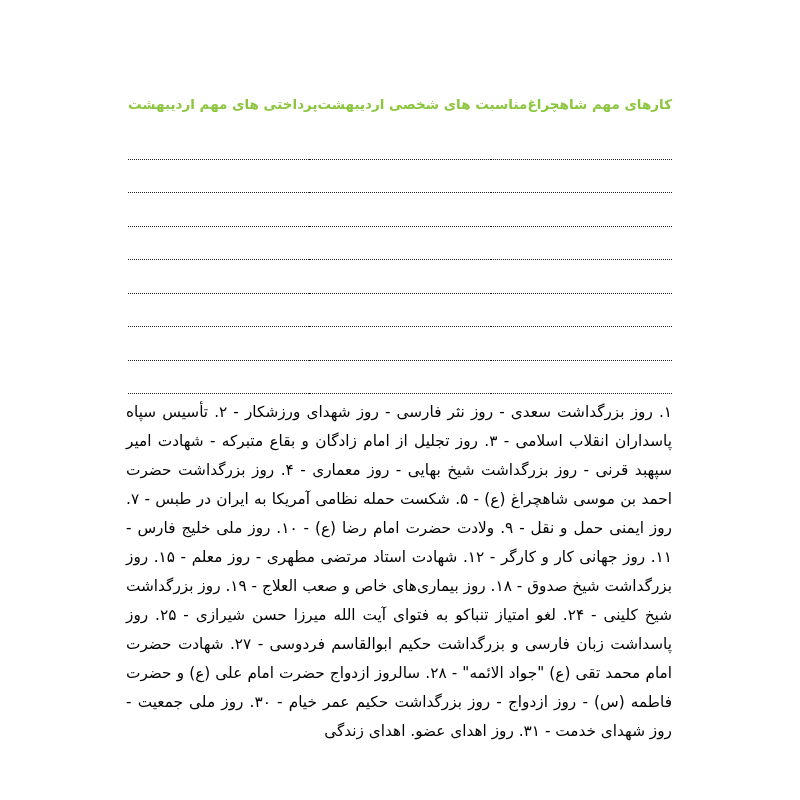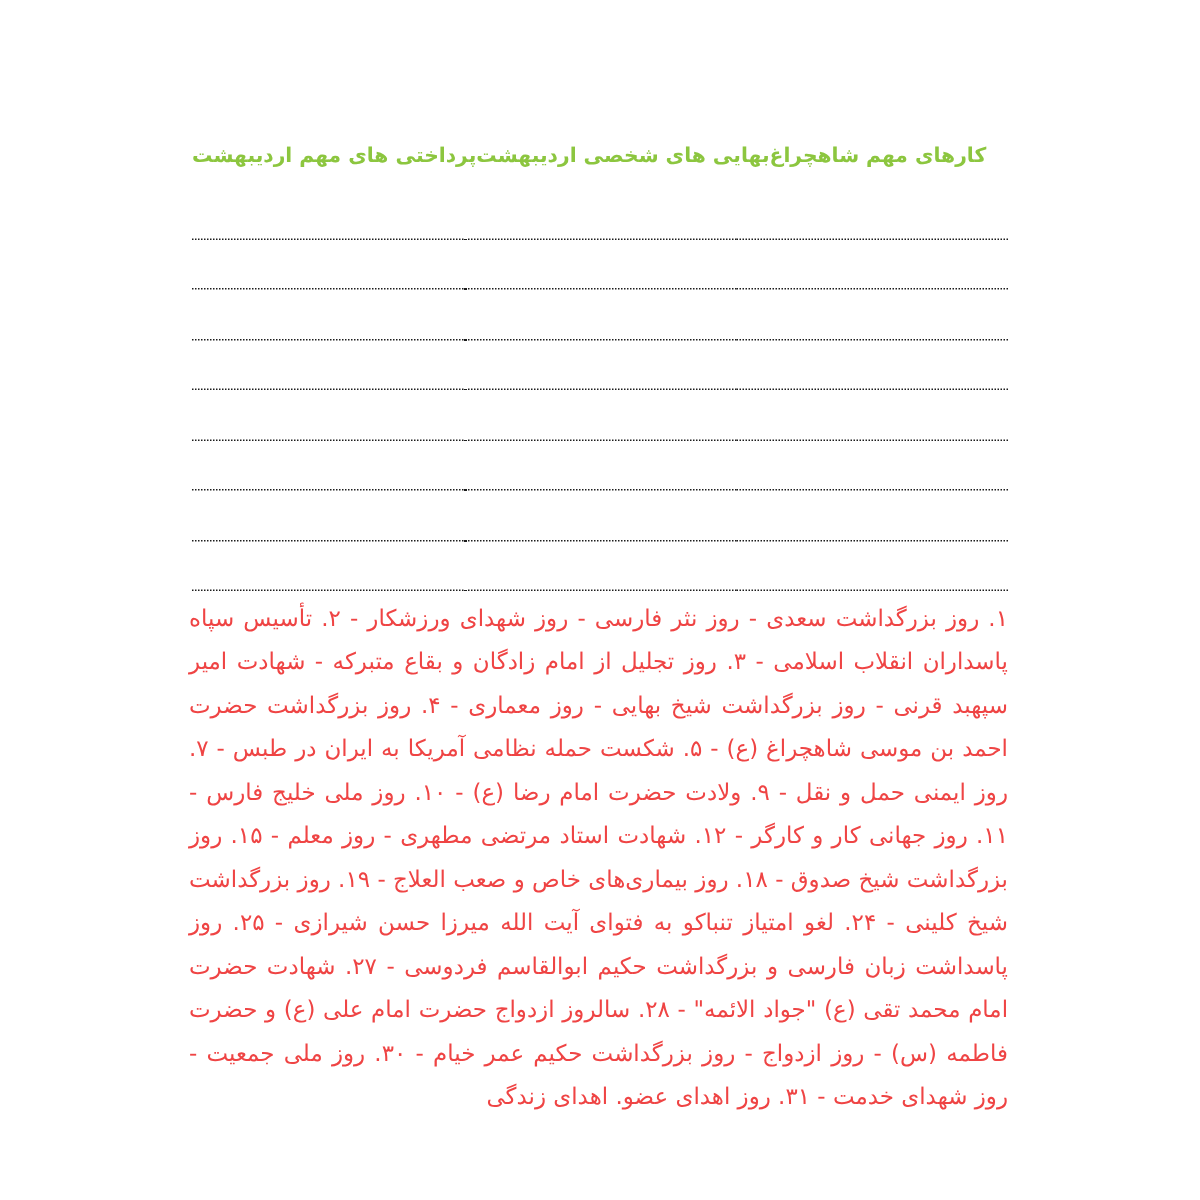--- a/index.html
+++ b/index.html
@@ -32,21 +32,21 @@
   .headers {
     display: flex;
     flex-direction: row;
     justify-content: space-between;
     align-items: flex-end;
     direction: rtl;
     padding-bottom: 8px;
   }
   .col-head {
     flex: 1 1 0;
-    text-align: left;
+    text-align: right;
     color: #8cc63f;
     font-size: 13.5px;
     font-weight: bold;
     letter-spacing: 0;
     white-space: nowrap;
   }
 
   .grid {
     margin-top: 6px;
   }
@@ -86,36 +86,36 @@
   
   .body-text {
     position: absolute;
     top: 398px;
     right: 128px;
     left: 128px;
     width: 546px;
     direction: rtl;
     text-align: justify;
     text-align-last: right;
-    color: #ef4444;
+    color: #000000;
     font-size: 15.3px;
     line-height: 29px;
     font-family: "DejaVu Sans", "Liberation Sans", sans-serif;
   }
 </style>
 </head>
 <body>
 
 <div class="page">
 
   <div class="table-area">
 
     <div class="headers">
       <div class="col-head">کارهای مهم شاهچراغ</div>
-      <div class="col-head">بهایی های شخصی اردیبهشت</div>
+      <div class="col-head">مناسبت های شخصی اردیبهشت</div>
       <div class="col-head">پرداختی های مهم اردیبهشت</div>
     </div>
 
     <div class="grid">
 
       <div class="row">
         <div class="cell">
             <span class="dline"></span>
           </div>
         <div class="vsep">

